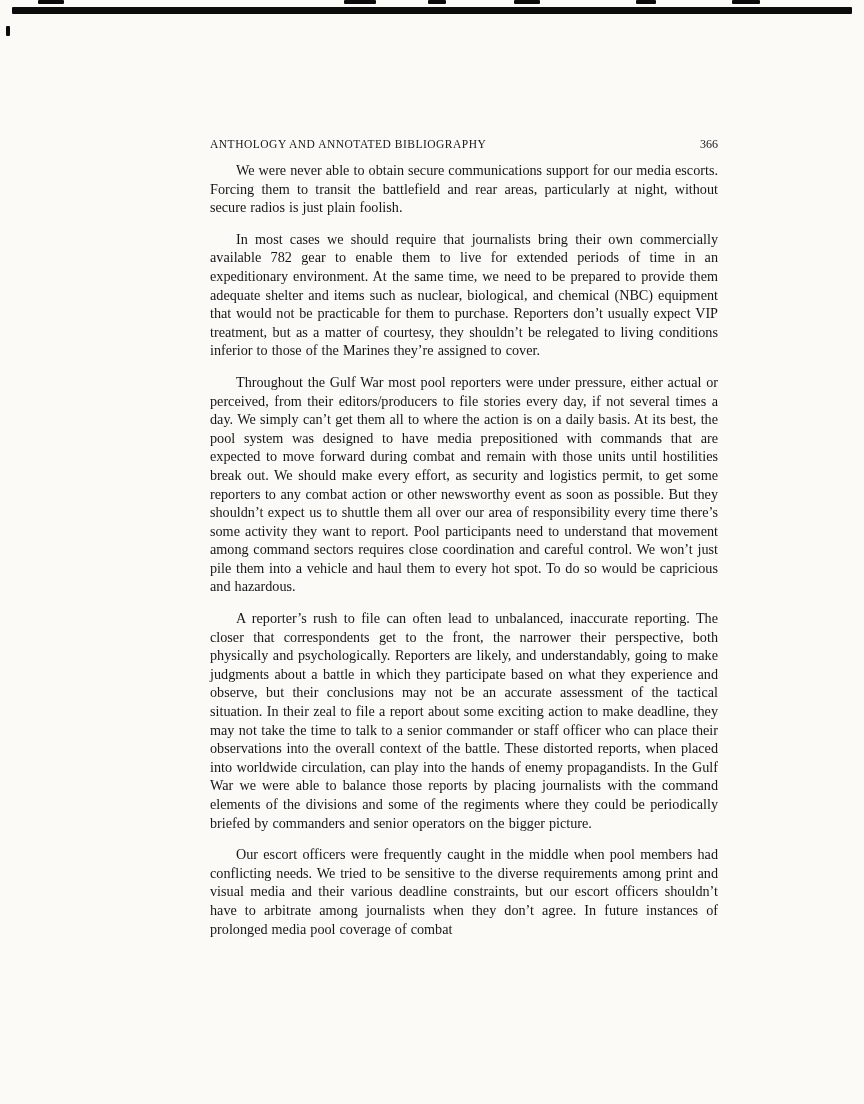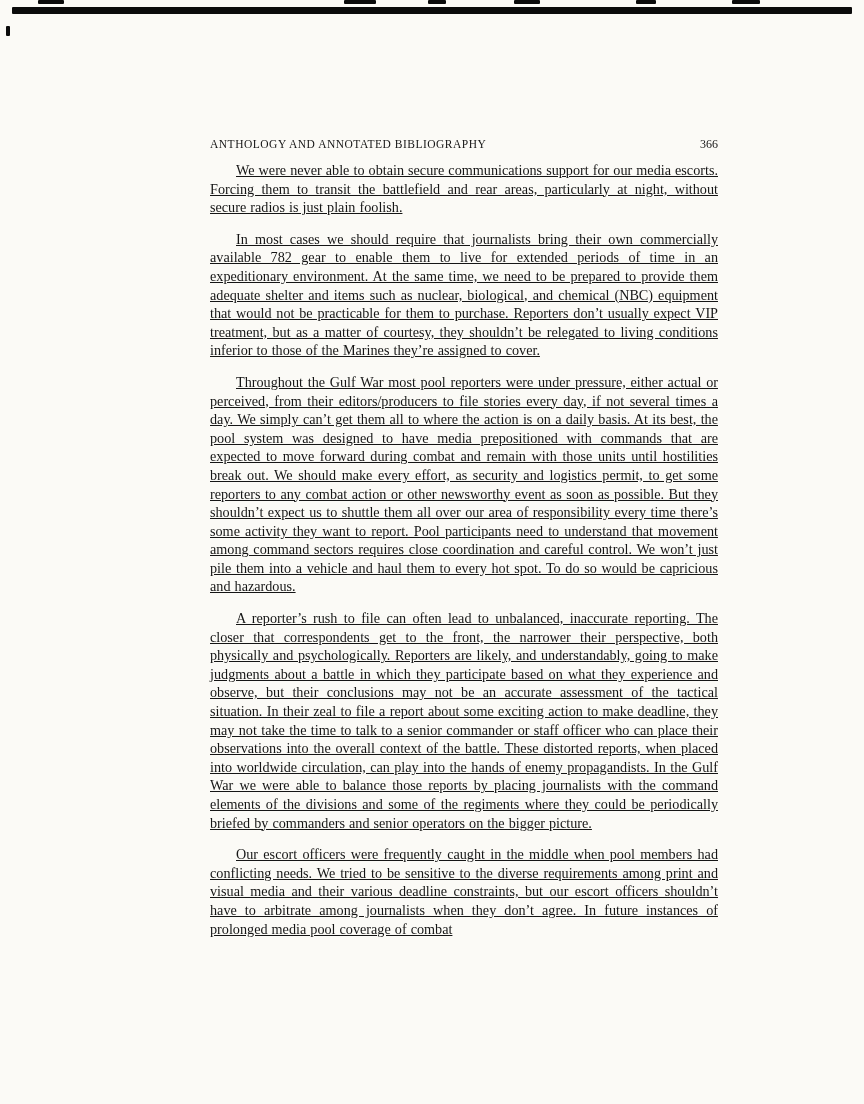--- a/index.html
+++ b/index.html
@@ -63,21 +63,20 @@
   }
 
   .body-text {
     position: absolute;
     left: 210px;
     top: 161px;
     width: 508px;
     font-size: 14.2px;
     line-height: 18.6px;
     text-align: justify;
-    text-decoration: underline;
   }
   .body-text p {
     margin: 0 0 13px 0;
     text-indent: 26px;
     word-spacing: 0.5px;
   }
 </style>
 </head>
 <body>
 

